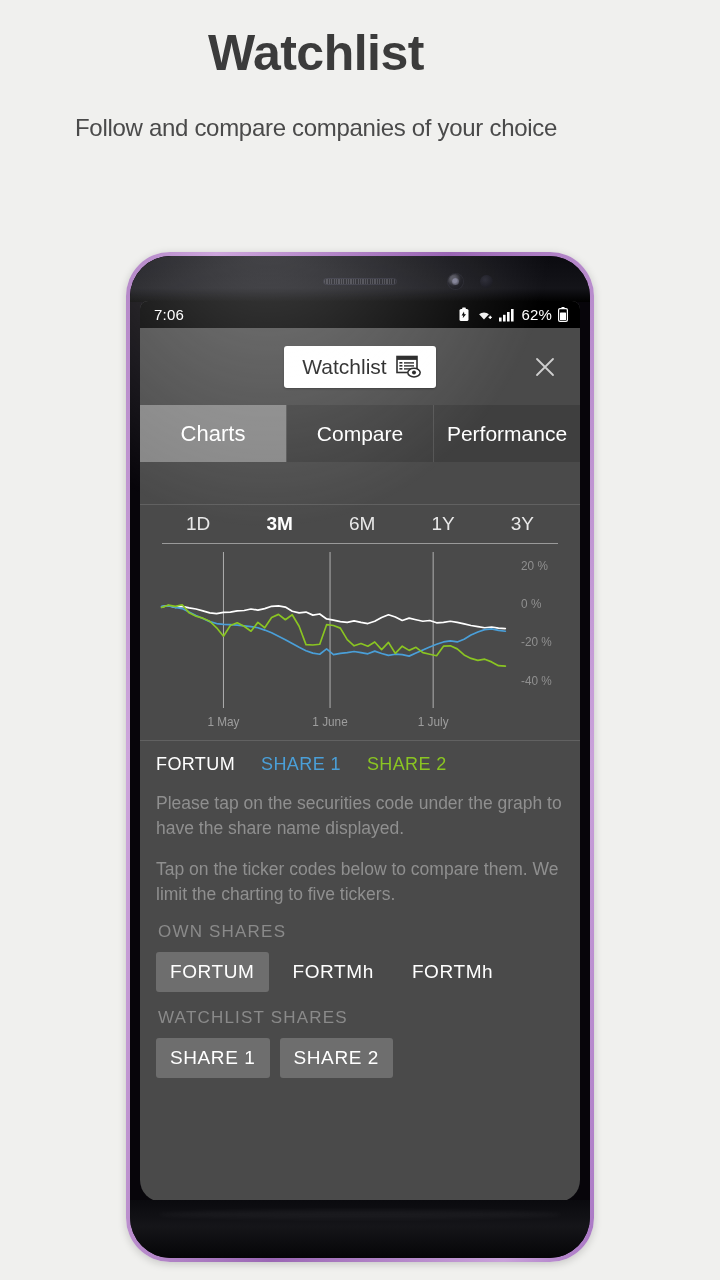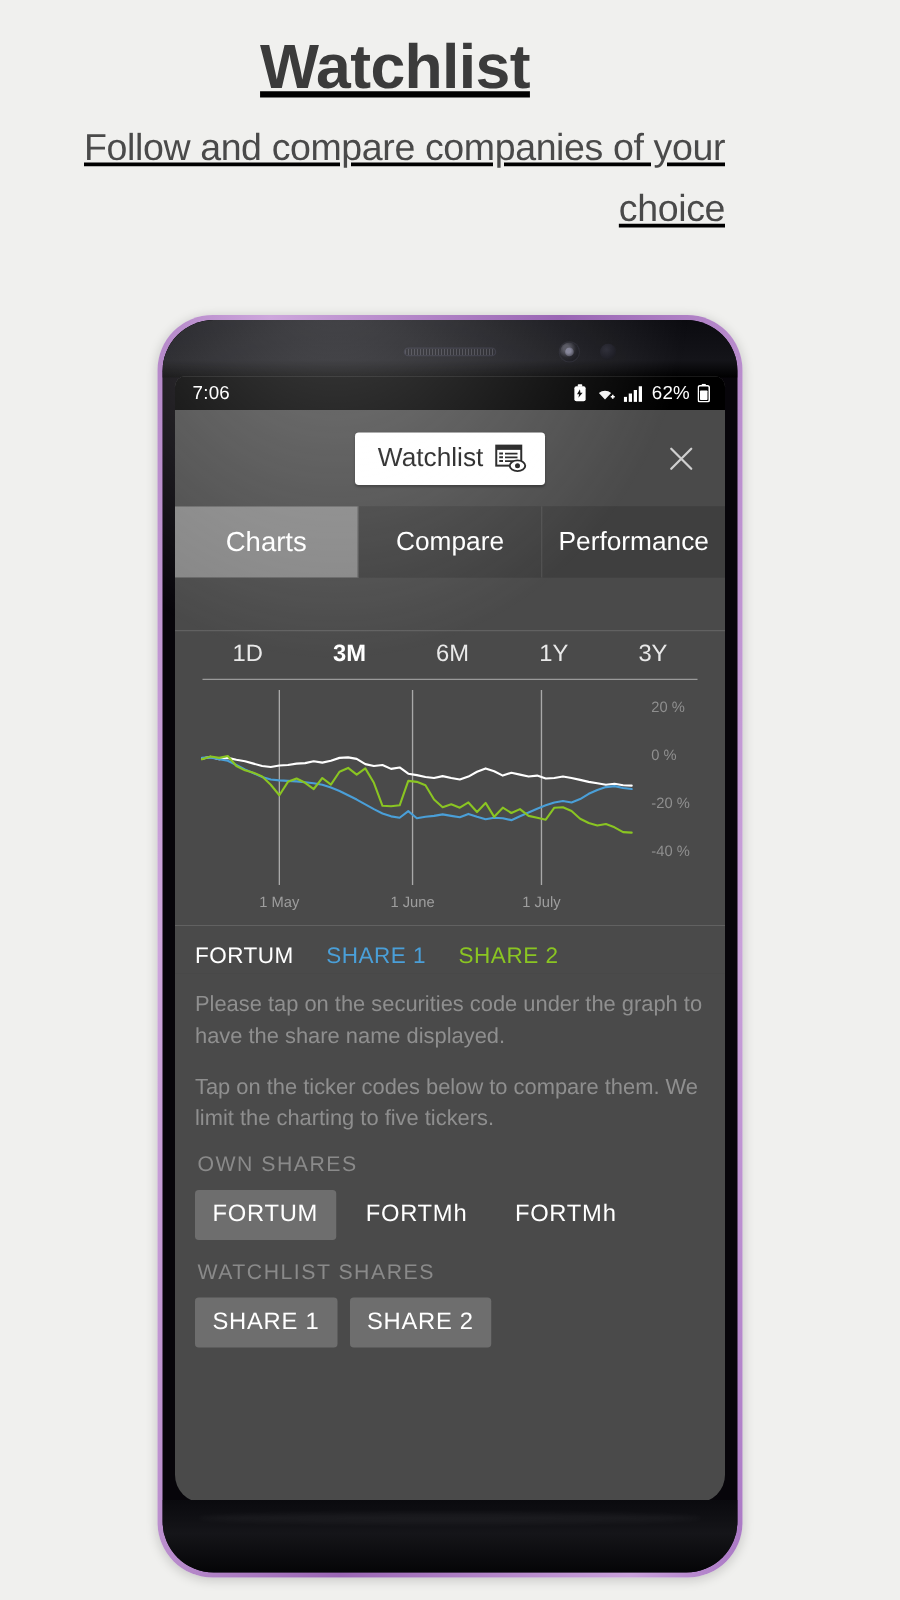--- a/index.html
+++ b/index.html
@@ -2,34 +2,33 @@
 <html><head>
 <meta charset="utf-8">
 <style>
   * { box-sizing: border-box; margin: 0; padding: 0; }
   html, body {
     width: 720px; height: 1280px;
     background: #f0f0ee;
     font-family: "Liberation Sans", sans-serif;
     overflow: hidden;
   }
-  .page { position: relative; width: 632px; height: 1280px; text-decoration: underline; }
+  .page { position: relative; width: 632px; height: 1280px; }
 
   
   .promo { text-align: center; padding-top: 26px; }
   .promo-title {
     font-size: 50px; font-weight: 700; color: #3b3b3b;
     letter-spacing: -0.5px; line-height: 1.1;
   }
   .promo-sub {
-    margin-top: 14px;
-    font-size: 30px; font-weight: 400; color: #4a4a4a;
+    margin-top: 28px;
+    font-size: 24px; font-weight: 400; color: #4a4a4a;
     line-height: 1.62; letter-spacing: -0.3px;
     padding: 0 52px;
-    text-align: right;
   }
 
   
   .phone {
     position: absolute; left: 126px; top: 252px;
     width: 468px; height: 1010px;
     border-radius: 44px;
     background: linear-gradient(100deg,#b487c8 0%,#cda6dc 14%,#9a66b4 50%,#c9a1da 86%,#a977c4 100%);
     padding: 4px;
     box-shadow: 0 2px 9px rgba(0,0,0,.18);

